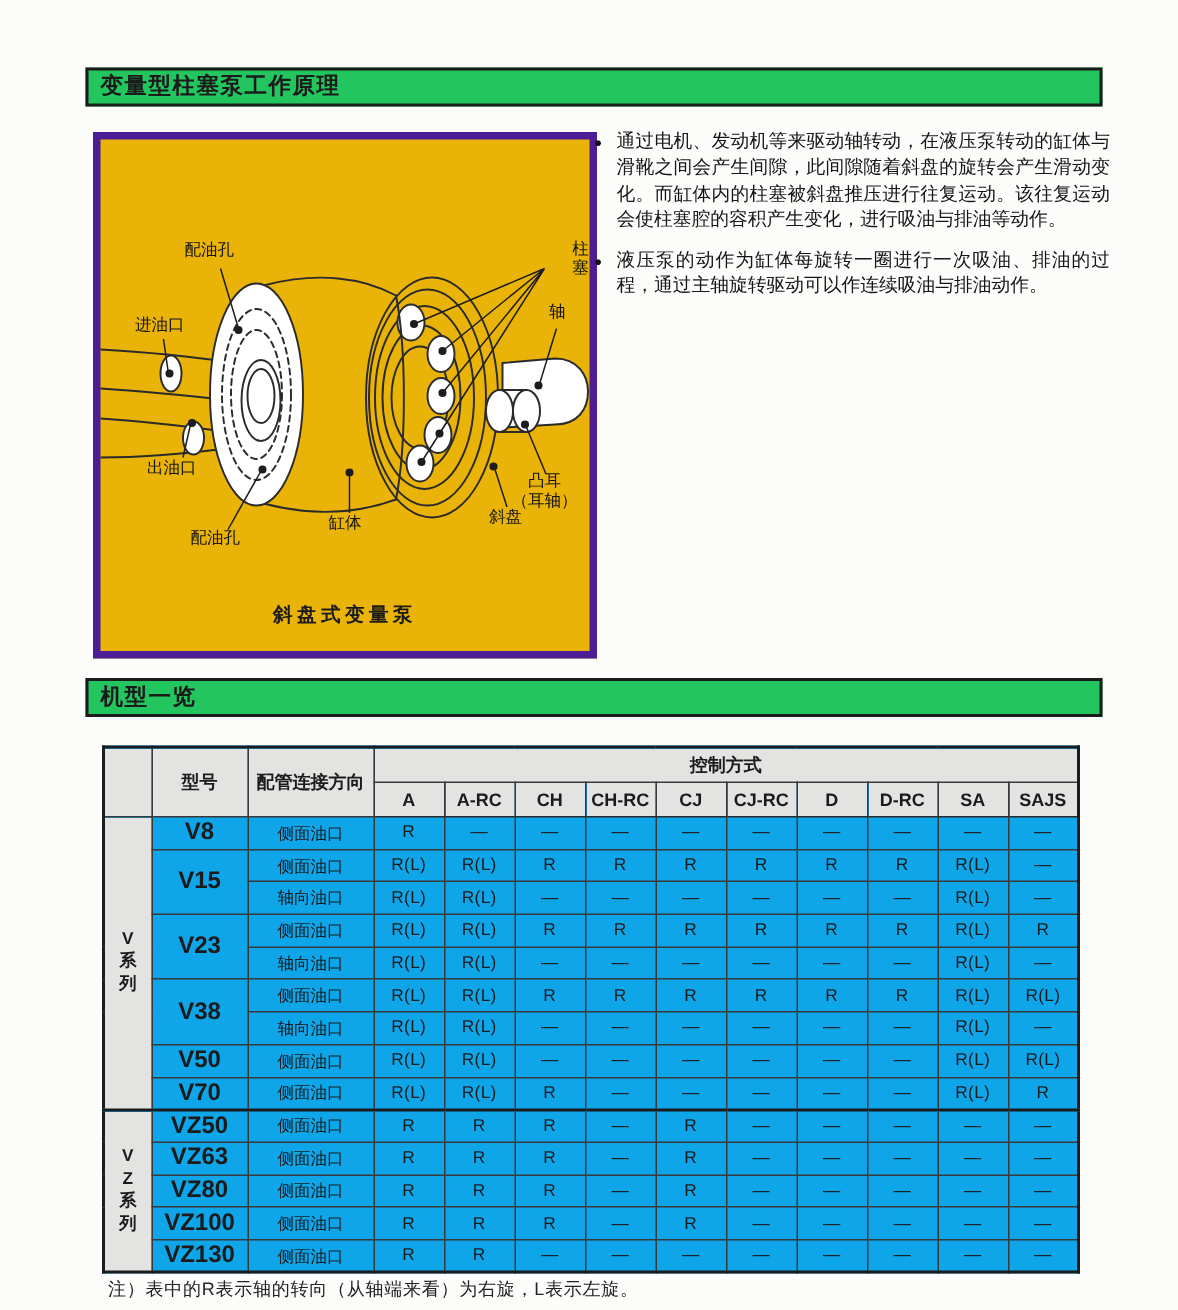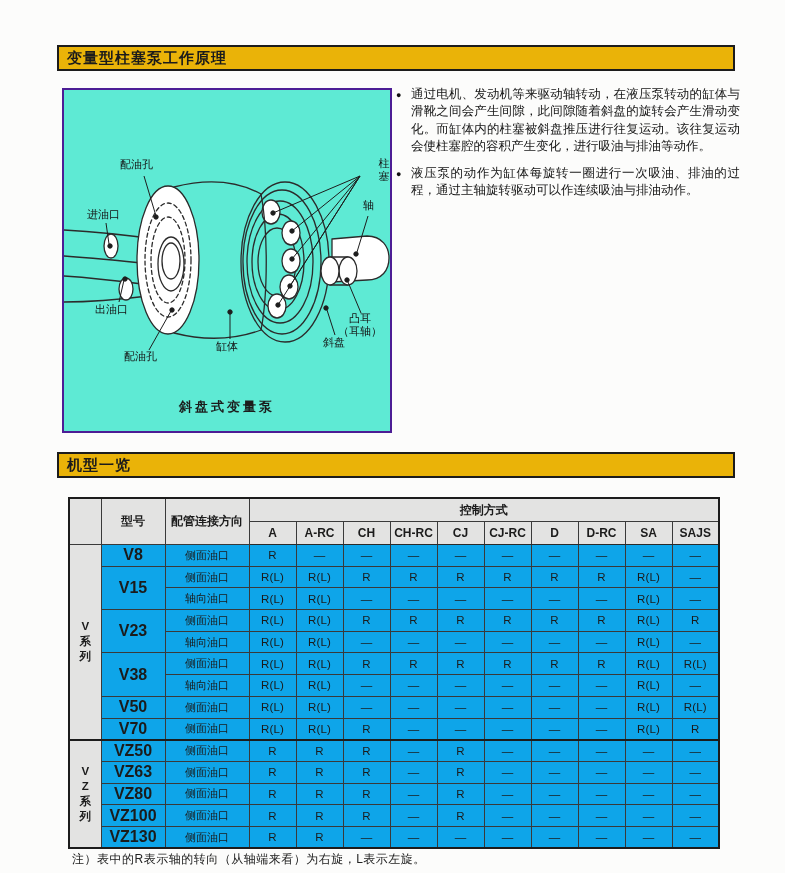--- a/index.html
+++ b/index.html
@@ -6,28 +6,28 @@
   body{
     width:785px;height:873px;position:relative;
     background:#fcfcfb;color:#1b1b1b;
     font-family:"Liberation Sans","DejaVu Sans",sans-serif;
     -webkit-font-smoothing:antialiased;
   }
   .abs{position:absolute;}
   
   .title-bar{
     left:57px;width:666px;height:22px;
-    border:2px solid #1c1c1c;background:#eab308;
+    border:2px solid #1c1c1c;background:#22c55e;
     font-size:15px;font-weight:bold;line-height:22px;
     padding-left:8px;letter-spacing:1px;
   }
   
   .diagram-box{
     left:62px;top:88px;width:326px;height:341px;
-    border:2px solid #4c1d95;background:#5eead4;
+    border:5px solid #4c1d95;background:#eab308;
   }
   .dlabel{
     position:absolute;font-size:11px;color:#141414;
     white-space:pre-line;text-align:center;line-height:13px;
   }
   .dcaption{
     position:absolute;left:0;right:0;top:308px;text-align:center;
     font-size:13px;font-weight:600;letter-spacing:3px;
   }
   

